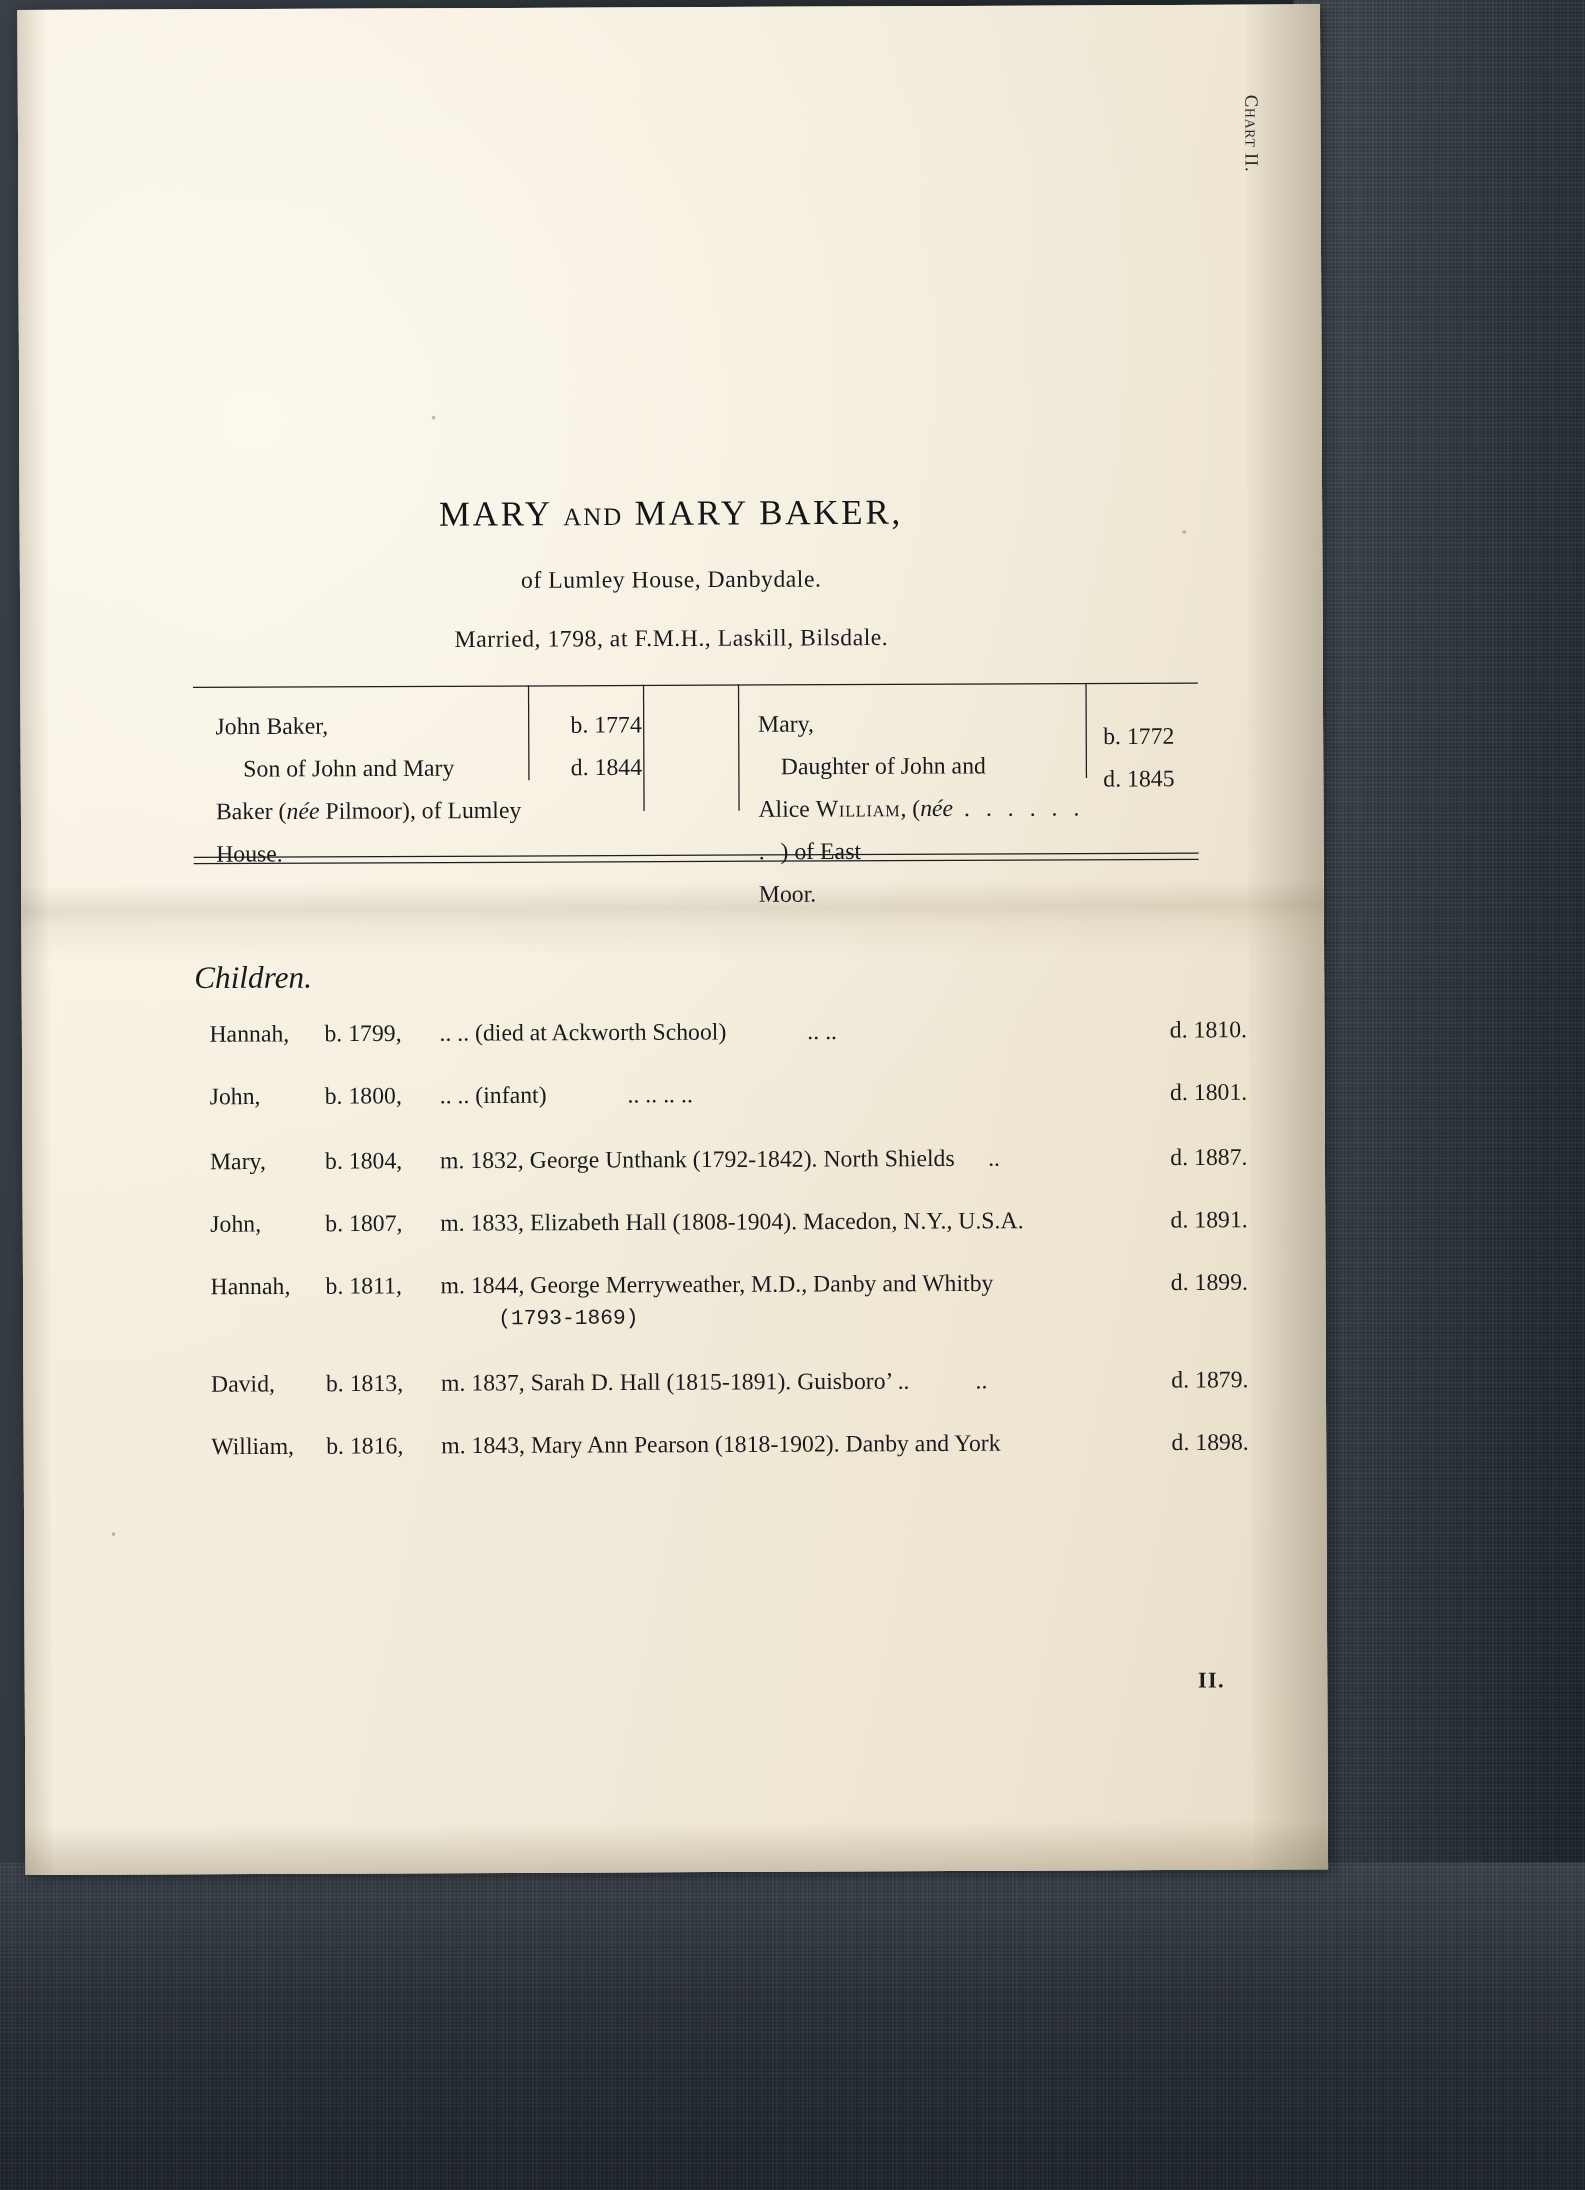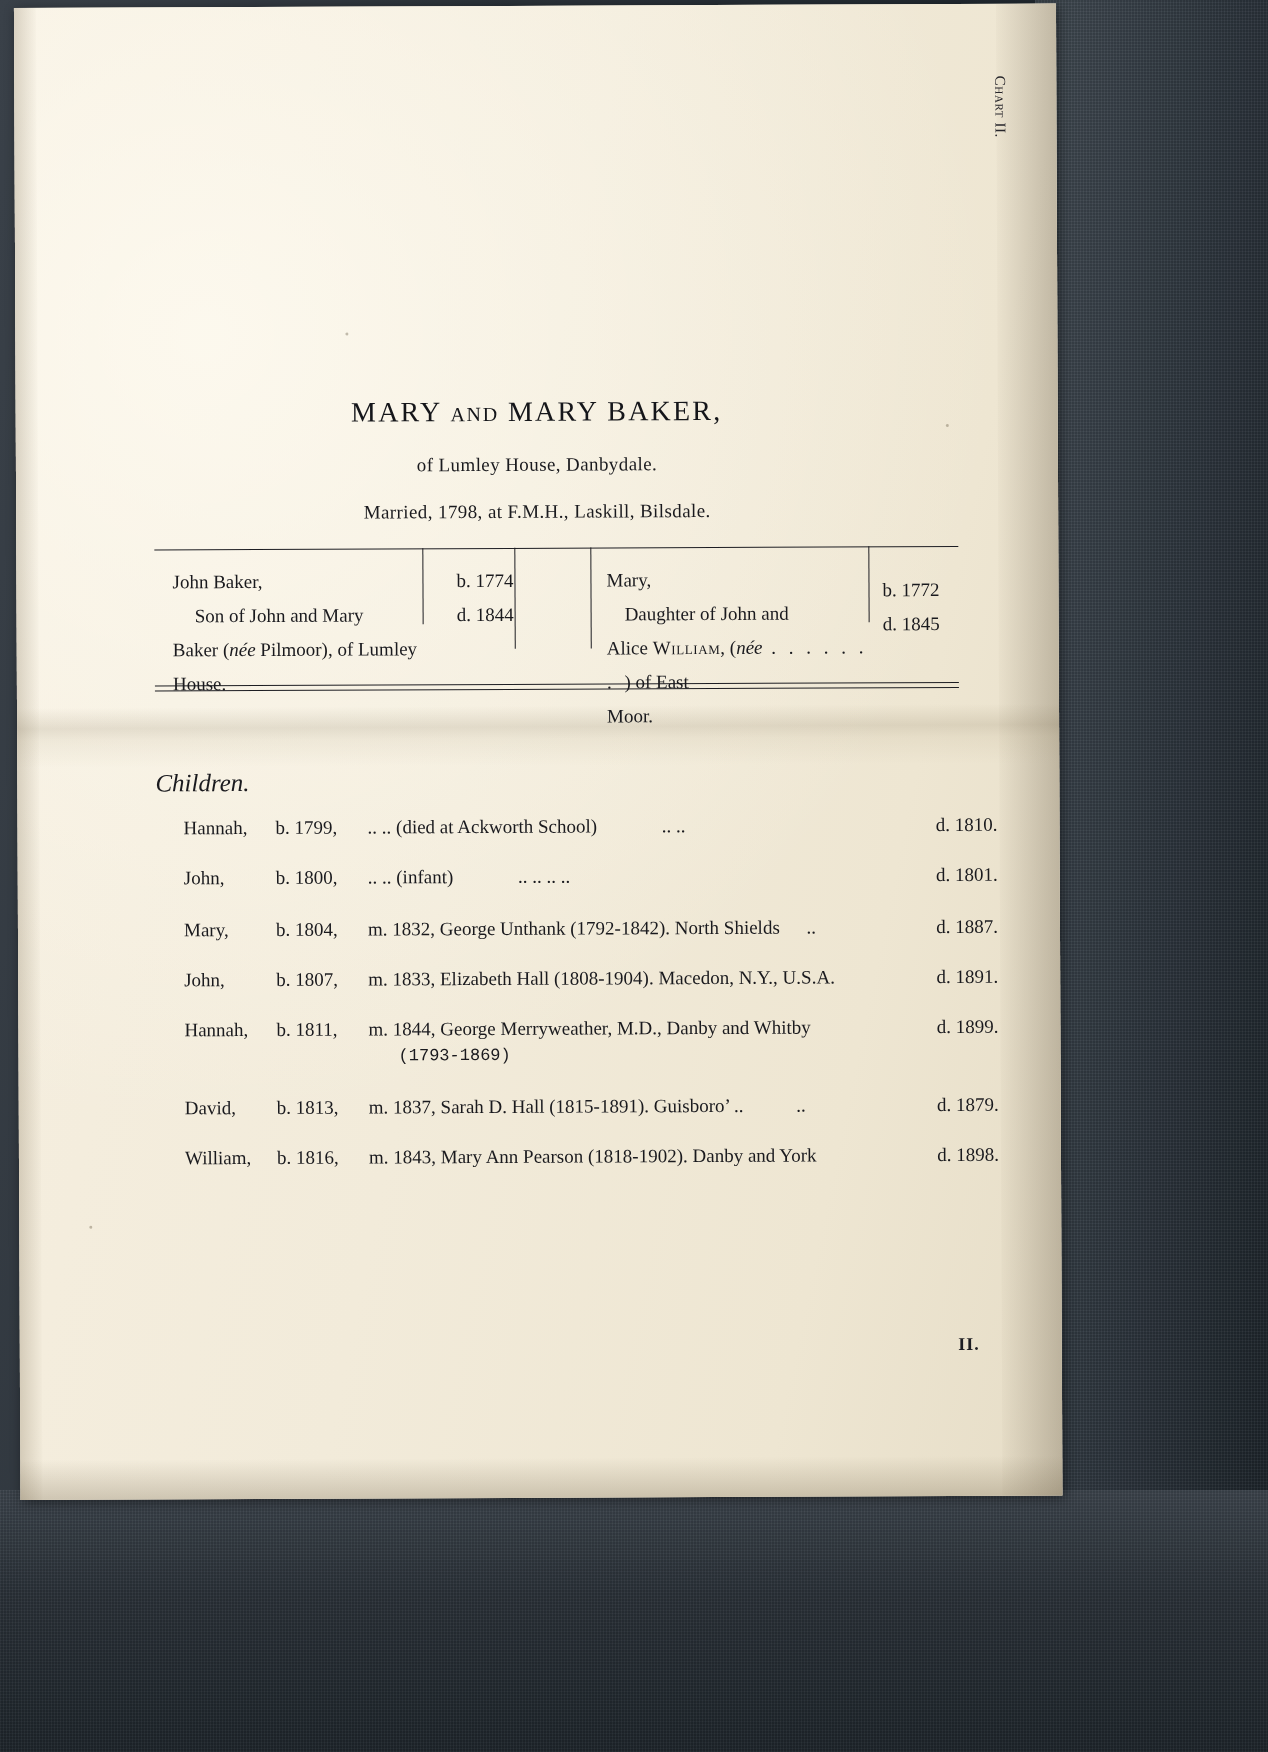--- a/index.html
+++ b/index.html
@@ -187,21 +187,21 @@
     color: #1a1a1e;
   }
   .kid {
     position: absolute;
     left: 150px;
     width: 830px;
     font-size: 19px;
     color: #1a1a1e;
     white-space: nowrap;
   }
-  .kid .nm { display: inline-block; width: 92px; margin-left: 16px; }
+  .kid .nm { display: inline-block; width: 92px; }
   .kid .bd { display: inline-block; width: 92px; }
   .kid .mid { display: inline-block; }
   .kid .dd { position: absolute; right: 0; top: 0; }
   .kid .cont { position: absolute; left: 230px; top: 28px; font-size: 17px; font-family: Liberation Mono, monospace; }
   .dots { letter-spacing: 4px; }
 
   .pagenum {
     position: absolute;
     right: 82px;
     top: 1330px;

